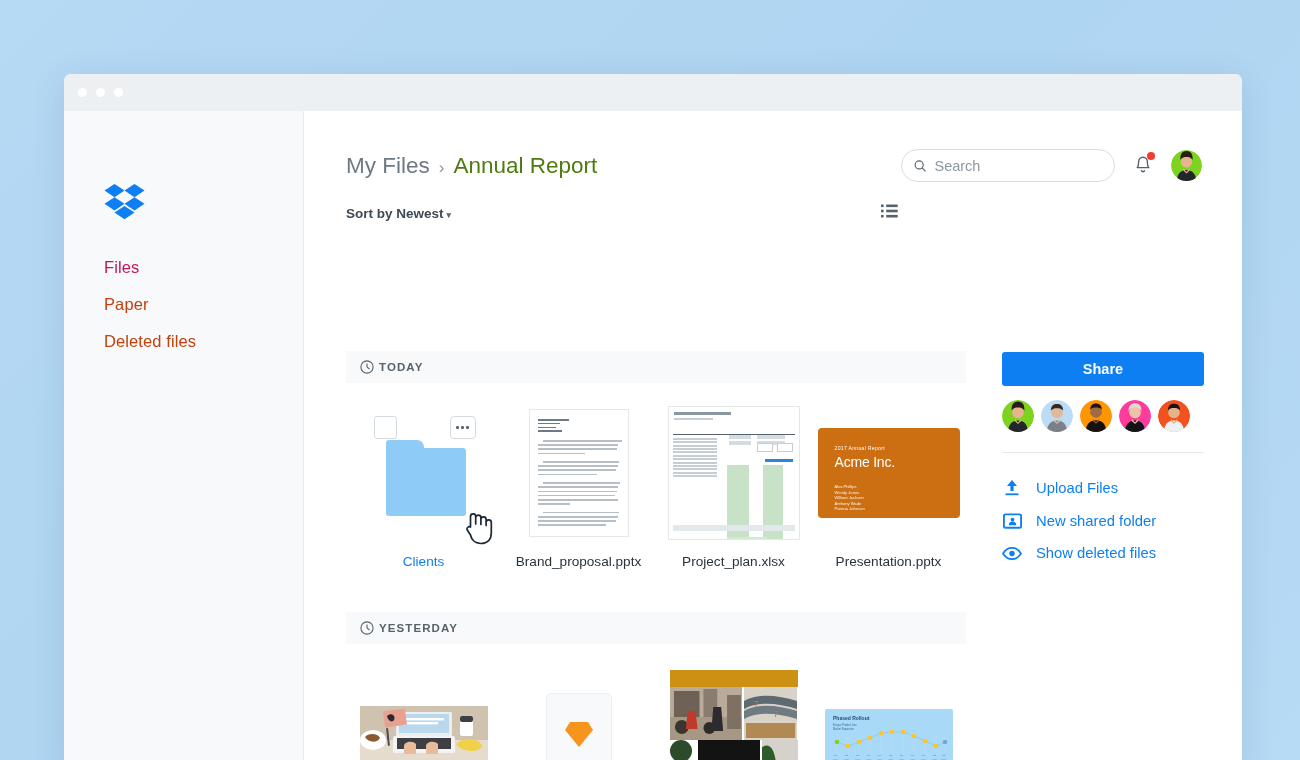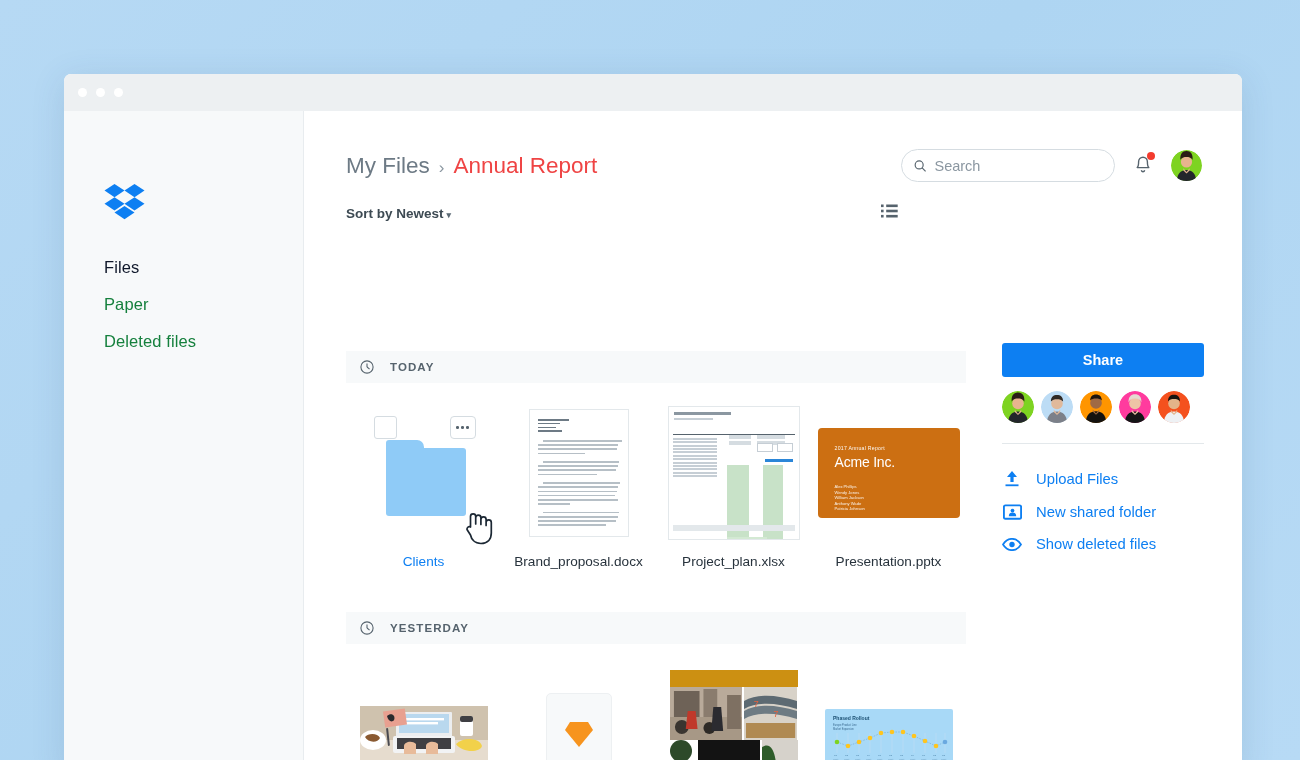--- a/index.html
+++ b/index.html
@@ -35,43 +35,43 @@
 
   
   #sidebar {
     width: 240px; background: #f7f9fa;
     border-right: 1px solid #e8ecef;
     position: relative; flex-shrink: 0;
   }
   #logo { position: absolute; left: 40px; top: 72px; }
   #nav { position: absolute; left: 40px; top: 138px; width: 180px; }
   .nav-item {
-    font-size: 16.5px; color: #15803d; padding: 9px 0 9px 0;
+    font-size: 16.5px; color: #c2410c; padding: 9px 0 9px 0;
     letter-spacing: .1px; cursor: pointer;
   }
-  .nav-item.active { color: #0f172a; }
+  .nav-item.active { color: #be185d; }
   #team {
     position: absolute; left: 32px; right: 26px; bottom: 14px;
     padding-top: 18px; border-top: 1px solid #e3e8eb;
     display: flex; align-items: center; justify-content: space-between;
   }
   #team-name { font-size: 15.5px; color: #3d4a53; line-height: 21px; }
   #team-members { font-size: 13.5px; color: #8b97a1; line-height: 20px; margin-top: 1px; }
   #team-chevrons { display: flex; flex-direction: column; gap: 3px; opacity: .45; }
 
   
   #main { flex: 1; position: relative; background: #fff; }
   #topbar {
     display: flex; align-items: center; justify-content: space-between;
     padding: 38px 40px 0 42px;
   }
   #breadcrumb { display: flex; align-items: baseline; gap: 9px; font-size: 22.5px; }
   #crumb-root { color: #6d7a85; cursor: pointer; }
   #crumb-sep { color: #8b97a1; font-size: 17px; }
-  #crumb-current { color: #ef4444; }
+  #crumb-current { color: #4d7c0f; }
 
   #topright { display: flex; align-items: center; gap: 16px; }
   #search {
     width: 214px; height: 33px; border: 1px solid #d5dce1; border-radius: 17px;
     display: flex; align-items: center; padding: 0 12px; gap: 8px; background: #fff;
   }
   #search input {
     border: none; outline: none; font-size: 14.5px; color: #3d4a53;
     font-family: "Liberation Sans", sans-serif; width: 100%; background: transparent;
   }
@@ -89,21 +89,21 @@
     display: flex; align-items: center; justify-content: space-between;
     padding: 22px 34px 0 42px; width: 628px;
   }
   #sortby { font-size: 13.5px; font-weight: bold; color: #3d4a53; cursor: pointer; }
   #sort-caret { color: #5b6a75; font-size: 9px; margin-left: 3px; }
 
   
   #filearea { position: absolute; left: 42px; top: 240px; width: 620px; }
   .group-header {
     height: 32px; background: #f7f9fa; display: flex; align-items: center;
-    padding-left: 14px; gap: 16px;
+    padding-left: 14px; gap: 5px;
   }
   .group-label {
     font-size: 11.5px; font-weight: bold; color: #56636d; letter-spacing: 1.1px;
   }
   .grid { display: flex; padding-top: 22px; }
   .cell {
     width: 161px; display: flex; flex-direction: column; align-items: center;
     cursor: pointer;
   }
   .thumb-box {
@@ -188,21 +188,21 @@
     align-items: center; justify-content: center; gap: 3.4px;
   }
 
   
   .pdf-thumb {
     width: 128px; height: 56px; background: #a8d9f7; border-radius: 2px;
     position: relative; overflow: hidden;
   }
 
   
-  #rightpanel { position: absolute; right: 38px; top: 232px; width: 202px; }
+  #rightpanel { position: absolute; right: 38px; top: 241px; width: 202px; }
   #share-btn {
     height: 34px; background: #0d7ff2; border-radius: 3px; color: #fff;
     display: flex; align-items: center; justify-content: center;
     font-size: 14.5px; font-weight: bold; cursor: pointer; border: none; width: 100%;
     font-family: "Liberation Sans", sans-serif;
   }
   #members { display: flex; gap: 7px; margin-top: 14px; }
   .member { width: 32px; height: 32px; cursor: pointer; }
   #panel-div { height: 1px; background: #e3e8eb; margin: 20px 0 0 0; }
   #actions { margin-top: 18px; text-align: center; }
@@ -355,21 +355,21 @@
                   <div class="doc-line" style="width:97%"></div>
                   <div class="doc-line" style="width:95%"></div>
                   <div class="doc-line" style="width:98%"></div>
                   <div class="doc-line" style="width:40%;margin-bottom:7px"></div>
                   <div class="doc-line" style="width:92%;margin-left:7%"></div>
                   <div class="doc-line" style="width:98%"></div>
                   <div class="doc-line" style="width:96%"></div>
                   <div class="doc-line" style="width:84%"></div>
                 </div>
               </div>
-              <div class="fname">Brand_proposal.docx</div>
+              <div class="fname">Brand_proposal.pptx</div>
             </div>
 
             <div class="cell">
               <div class="thumb-box">
                 <div class="sheet-thumb">
                   <div style="height:3px;background:#8b97a1;width:44%;margin:5px 0 3px 5px"></div>
                   <div style="height:1.6px;background:#c6ced5;width:30%;margin:0 0 9px 5px"></div>
                   <div class="sheet-green" style="left:60px;top:28px;width:22px;height:4px;background:#d5dce1"></div>
                   <div class="sheet-green" style="left:88px;top:28px;width:28px;height:4px;background:#d5dce1"></div>
                   <div class="sheet-green" style="left:60px;top:34px;width:22px;height:4px;background:#d5dce1"></div>

